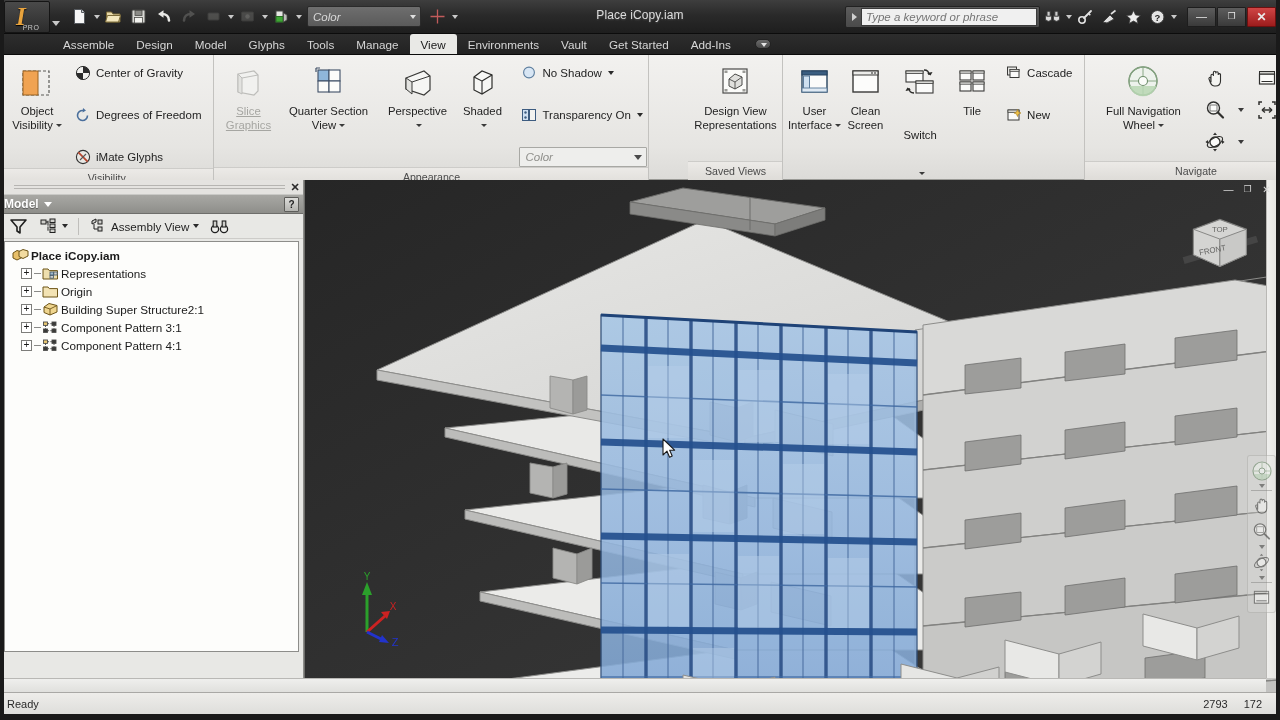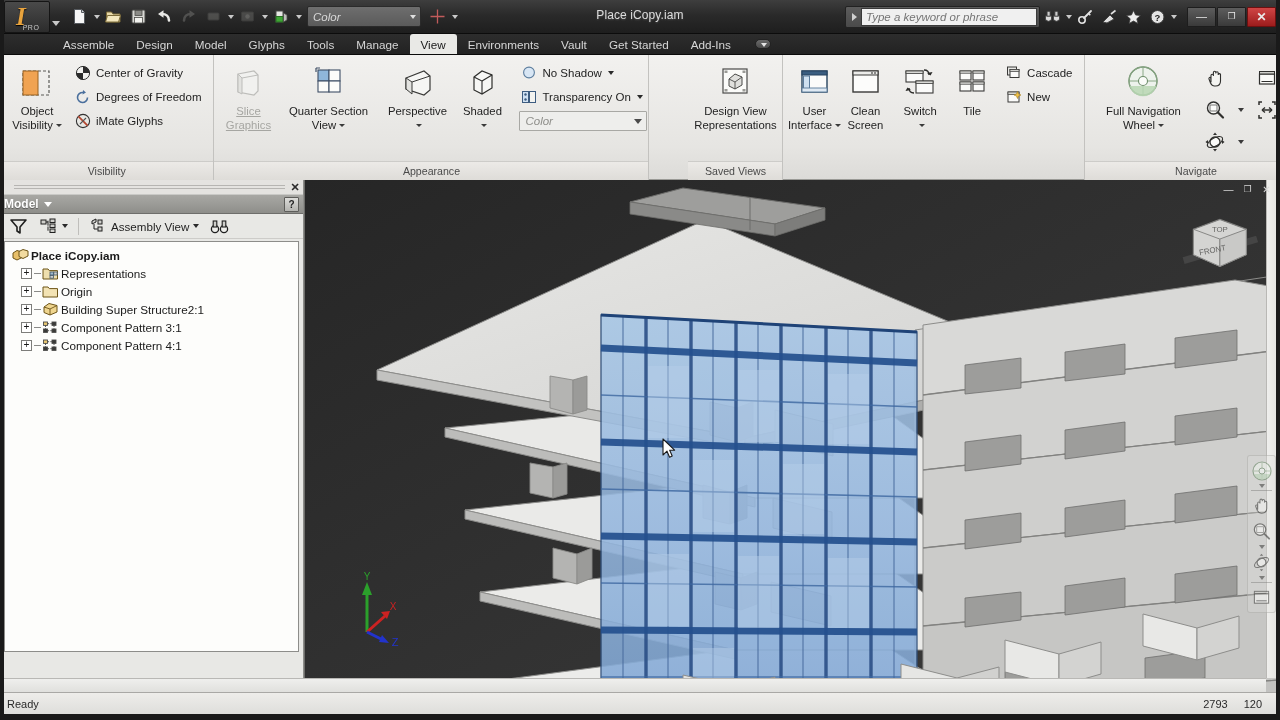--- a/index.html
+++ b/index.html
@@ -194,21 +194,21 @@
   .bigbtn.disabled .lbl { color: #a6a6a2; text-decoration: underline; }
   .bigbtn.disabled { cursor: default; }
   .dd-caret {
     display:inline-block; width:0;height:0; margin-left:3px;
     border-left:3px solid transparent; border-right:3px solid transparent;
     border-top:3.5px solid #3a3a3a; vertical-align: middle;
   }
 
   
   .smallrow {
-    display: flex; flex-direction: column; gap: 1px; padding-top: 2px;
+    display: flex; flex-direction: column; gap: 19px; padding-top: 2px;
   }
   .smallbtn {
     display: flex; align-items: center; gap: 5px;
     padding: 2px 5px 2px 3px; cursor: pointer;
     border: 1px solid transparent; border-radius: 3px;
     font-size: 11.5px; color: #232323; white-space: nowrap;
   }
   .smallbtn .sic { width: 17px; height: 17px; display:flex; align-items:center; justify-content:center; flex:0 0 17px;}
 
   .combo-sm {
@@ -728,21 +728,21 @@
               <circle cx="26" cy="7" r="1" fill="#6a6a68"></circle>
                 <circle cx="29" cy="7" r="1" fill="#6a6a68"></circle>
             </svg>
           </div>
           <div class="lbl">Clean</div>
           <div class="lbl">Screen</div>
         </div>
 
         <div style="width:14px;"></div>
 
-        <div class="bigbtn" style="min-width:54px;">
+        <div class="bigbtn" style="min-width:54px;gap:24px;">
           <div class="ic">
             <svg width="42" height="34" viewBox="0 0 42 34">
               <rect x="7" y="5" width="17" height="11" fill="#fbfbfa" stroke="#3a3a38" stroke-width="1.1"></rect>
               <rect x="7" y="5" width="17" height="2.5" fill="#d9d9d6" stroke="#3a3a38" stroke-width=".8"></rect>
               <rect x="17" y="15" width="17" height="12" fill="#fbfbfa" stroke="#3a3a38" stroke-width="1.1"></rect>
               <rect x="17" y="15" width="17" height="2.5" fill="#d9d9d6" stroke="#3a3a38" stroke-width=".8"></rect>
               <path d="M25 4 q5 0 5 5" fill="none" stroke="#2a2a28" stroke-width="1.3"></path>
               <path d="M31.5 9.5 L28 7 L33.5 6 Z" fill="#2a2a28"></path>
               <path d="M15 27 q-5 0 -5 -5" fill="none" stroke="#2a2a28" stroke-width="1.3"></path>
               <path d="M8.5 21.5 L12 24 L6.5 25 Z" fill="#2a2a28"></path>
@@ -1244,20 +1244,20 @@
     </div>
 
     <div class="vsb"></div>
     <div class="hsb"></div>
   </div>
 
   <div class="statusbar">
     <span class="sb-ready">Ready</span>
     <span class="sb-right">
       <span>2793</span>
-      <span>120</span>
+      <span>172</span>
     </span>
   </div>
 
   <div class="bottom-strip"></div>
   <div class="side-strip-l"></div>
   <div class="side-strip-r"></div>
 </div>
 
 </body></html>

